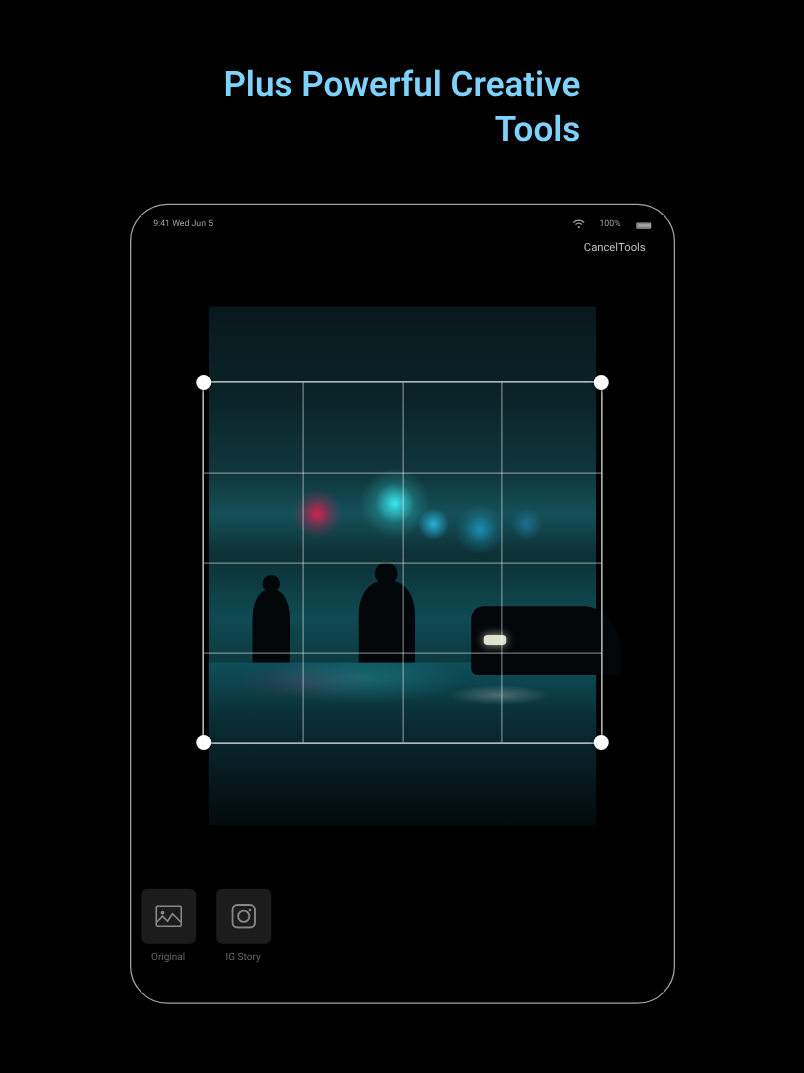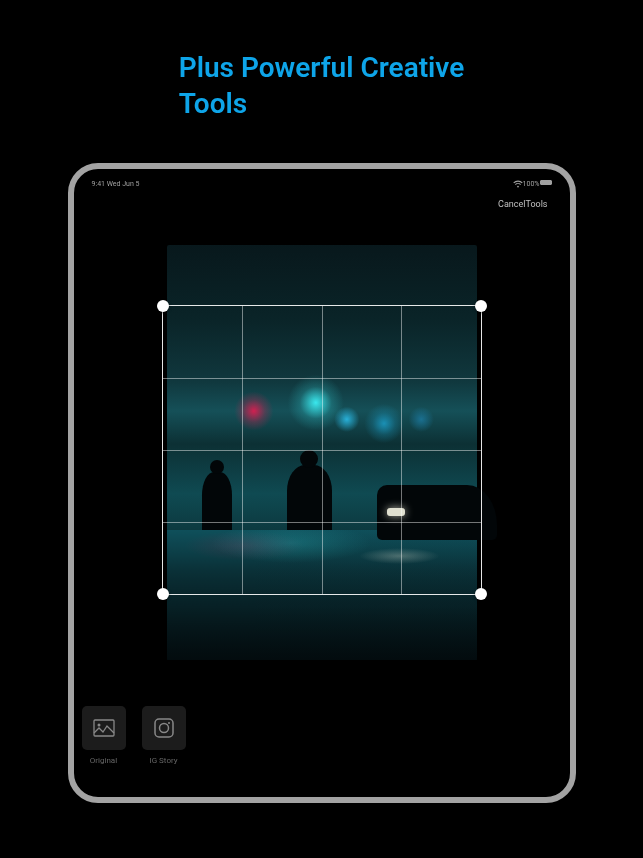--- a/index.html
+++ b/index.html
@@ -1,21 +1,21 @@
 <!DOCTYPE html>
 <html><head>
   <meta charset="utf-8">
   <style>
     *{margin:0;padding:0;box-sizing:border-box}
     body{background:#000;font-family:-apple-system,BlinkMacSystemFont,"Segoe UI",Roboto,sans-serif;width:643px;height:858px;overflow:hidden;display:flex;flex-direction:column;align-items:center}
-    .promo{color:#0ea5e9;font-size:28px;font-weight:600;text-align:left;margin-top:50px;line-height:1.3}
-    .device{position:relative;width:508px;height:640px;background:#000;border-radius:30px;border:6px solid #a3a3a3;margin-top:40px;padding:8px}
+    .promo{color:#7dd3fc;font-size:28px;font-weight:600;text-align:right;margin-top:50px;line-height:1.3}
+    .device{position:relative;width:436px;height:640px;background:#000;border-radius:30px;border:1px solid #a3a3a3;margin-top:40px;padding:8px}
     .screen{width:100%;height:100%;background:#000;display:flex;flex-direction:column;position:relative}
     .statusbar{height:14px;display:flex;justify-content:space-between;align-items:center;padding:0 10px;color:#a0a0a0;font-size:7px}
-    .status-right{display:flex;gap:0;align-items:flex-start}
+    .status-right{display:flex;gap:12px;align-items:flex-end}
     .bat{width:12px;height:5px;border:0.5px solid #a0a0a0;border-radius:1px;position:relative;display:inline-block}
     .bat::after{content:"";position:absolute;width:10px;height:3px;background:#a0a0a0;top:0.5px;left:0.5px}
     .topbar{display:flex;justify-content:flex-end;padding:8px 14px;color:#c0c0c0;font-size:9px}
     .topbtn{cursor:pointer}
     .canvas-area{flex:1;display:flex;align-items:center;justify-content:center;position:relative;padding:0 40px}
     .photo{width:310px;height:415px;position:relative;border-radius:2px;overflow:visible;background:
       radial-gradient(circle 40px at 48% 38%, #3ae8ee 0%, rgba(58,232,238,0.2) 40%, transparent 70%),
       radial-gradient(circle 28px at 28% 40%, #d02050 0%, rgba(208,32,80,0.3) 40%, transparent 70%),
       radial-gradient(circle 28px at 70% 43%, #1a90b5 0%, rgba(26,144,181,0.3) 40%, transparent 70%),
       radial-gradient(circle 18px at 58% 42%, #28b0d8 0%, transparent 70%),

